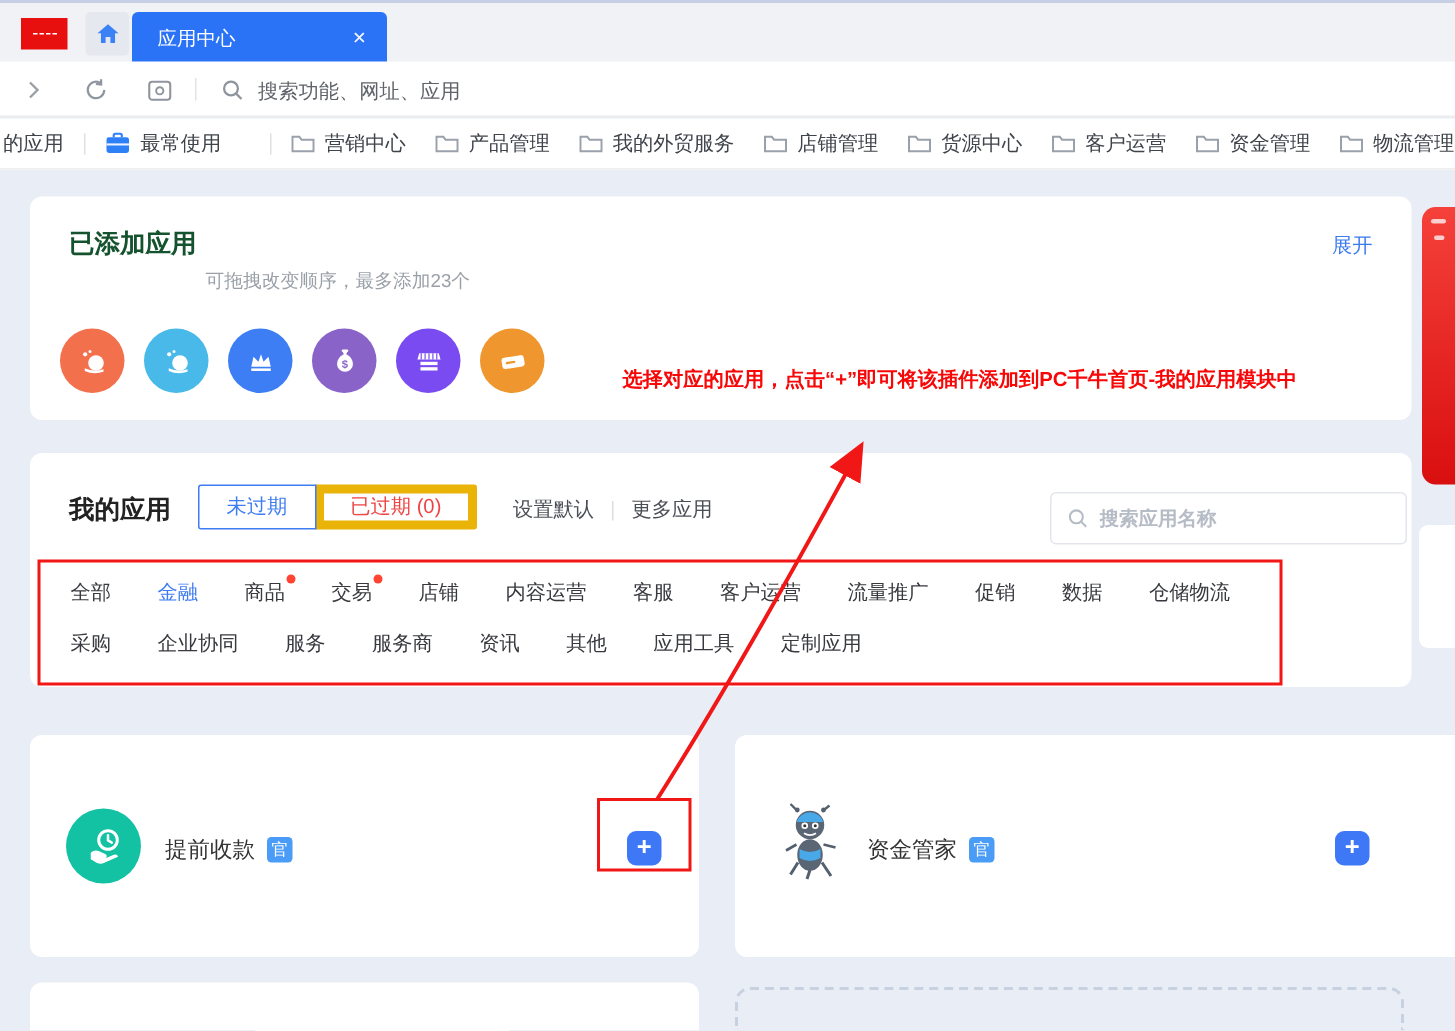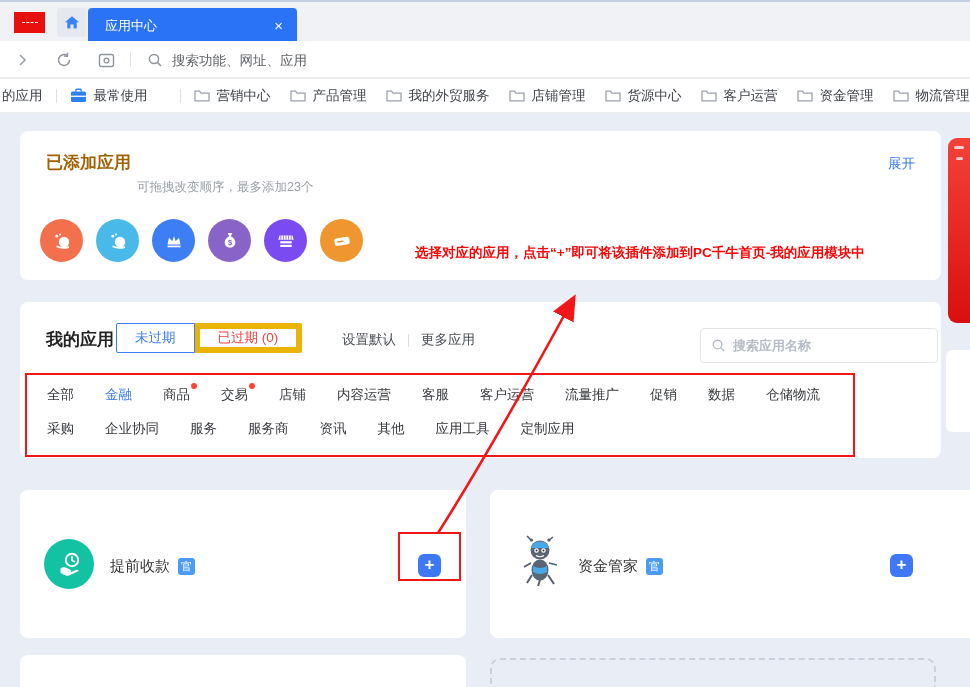--- a/index.html
+++ b/index.html
@@ -9,21 +9,21 @@
     background:#e9edf5; position:relative; overflow:hidden; color:#333;
   }
   
   #tabbar { position:absolute; left:0; top:0; width:970px; height:41px;
     background:#f0f2f5; border-top:2px solid #c5d0e4; }
   .redact { position:absolute; left:14px; top:10px; width:31px; height:21px;
     background:#e80f0f; display:flex; align-items:center; justify-content:center; }
   .redact i { display:block; width:16px; border-top:1px dashed #fff; }
   .home-btn { position:absolute; left:57px; top:6px; width:29px; height:29px;
     background:#e5e8ee; border-radius:3px; display:flex; align-items:center; justify-content:center; cursor:pointer; }
-  .tab { position:absolute; left:88px; top:6px; width:209px; height:35px;
+  .tab { position:absolute; left:88px; top:6px; width:170px; height:35px;
     background:#2b73f6; border-radius:4px 4px 0 0; color:#fff; font-size:13px;
     display:flex; align-items:center; padding:0 12px 0 17px; }
   .tab .tab-title { flex:1; }
   .tab .tab-close { font-size:15px; opacity:.95; cursor:pointer; padding:0 2px; }
   
   #toolbar { position:absolute; left:0; top:41px; width:970px; height:37px;
     background:#fff; border-bottom:1px solid #ececec; }
   .tb-ic { position:absolute; top:9px; width:20px; height:20px; display:flex;
     align-items:center; justify-content:center; cursor:pointer; }
   .tb-sep { position:absolute; left:130px; top:11px; width:1px; height:15px; background:#e3e3e3; }
@@ -35,36 +35,36 @@
   #navbar { position:absolute; left:0; top:79px; width:970px; height:34px;
     background:#fff; border-bottom:1px solid #eeeeee; display:flex; align-items:center;
     font-size:13.5px; color:#3f434a; white-space:nowrap; overflow:hidden; }
   .nav-partial { margin-left:2px; }
   .nav-sep { width:1px; height:14px; background:#e0e0e0; margin:0 13px; flex:none; }
   .nav-item { display:flex; align-items:center; gap:7px; margin-right:19px; cursor:pointer; flex:none; }
   .nav-item svg { flex:none; }
   
   .card { position:absolute; background:#fff; border-radius:8px; }
   #card-added { left:20px; top:131px; width:921px; height:149px; }
-  .ca-title { position:absolute; left:26px; top:20px; font-size:17px; font-weight:bold; color:#a16207; }
+  .ca-title { position:absolute; left:26px; top:20px; font-size:17px; font-weight:bold; color:#14532d; }
   .ca-hint  { position:absolute; left:117px; top:26px; font-size:12.5px; color:#9aa0a8;margin-top:22px; }
   .ca-expand{ position:absolute; right:26px; top:24px; font-size:13.5px; color:#3b7bf0; cursor:pointer; }
   .icon-row { position:absolute; left:20px; top:88px; display:flex; gap:13px; }
   .app-circle { width:43px; height:43px; border-radius:50%; display:flex;
     align-items:center; justify-content:center; cursor:pointer; }
   .ca-tip { position:absolute; left:395px; top:113px; font-size:13.5px; font-weight:bold; color:#f70707; }
   #red-banner { position:absolute; left:948px; top:138px; width:22px; height:185px;
     background:linear-gradient(#f5413a,#d90f0f); border-radius:9px 0 0 9px; overflow:hidden; }
   #red-banner i { display:block; margin:8px auto 0; width:10px; height:3px; background:rgba(255,255,255,.75); border-radius:2px; }
   #edge-card { position:absolute; left:946px; top:350px; width:24px; height:82px;
     background:#fff; border-radius:6px 0 0 6px; }
   
   #card-myapps { left:20px; top:302px; width:921px; height:156px; }
   .ma-title { position:absolute; left:26px; top:26px; font-size:17px; font-weight:bold; color:#222; }
-  .seg { position:absolute; left:96px; top:21px; display:flex; }
+  .seg { position:absolute; left:112px; top:21px; display:flex; }
   .seg-btn { height:30px; padding:0 18px; background:#fff; font-size:13.5px;
     display:flex; align-items:center; cursor:pointer; }
   .seg-btn.active { border:1px solid #3f7df2; color:#3f7df2; border-radius:2px 0 0 2px; z-index:1; }
   .seg-btn.idle { border:6px solid #eab308; color:#ef4444; border-radius:0 2px 2px 0; margin-left:-1px; }
   .ma-actions { position:absolute; left:322px; top:29px; display:flex; align-items:center; gap:12px;
     font-size:13.5px; color:#4a4e55; }
   .ma-actions .a-sep { width:1px; height:13px; background:#ddd; }
   .ma-actions span { cursor:pointer; }
   .ma-search { position:absolute; left:680px; top:26px; width:238px; height:35px;
     border:1px solid #e2e6ec; border-radius:4px; background:#fff; display:flex;

